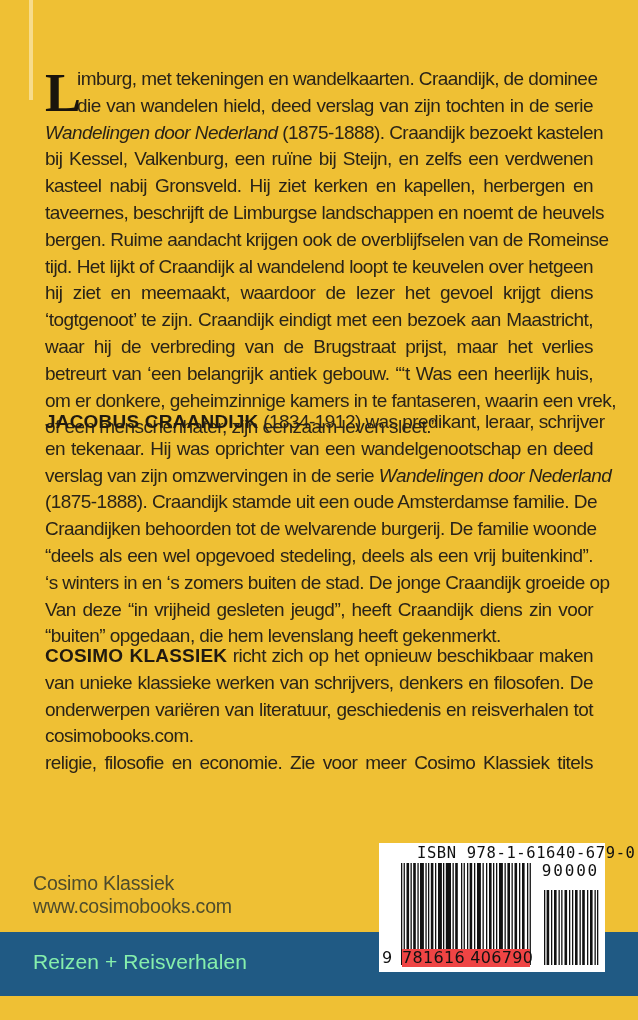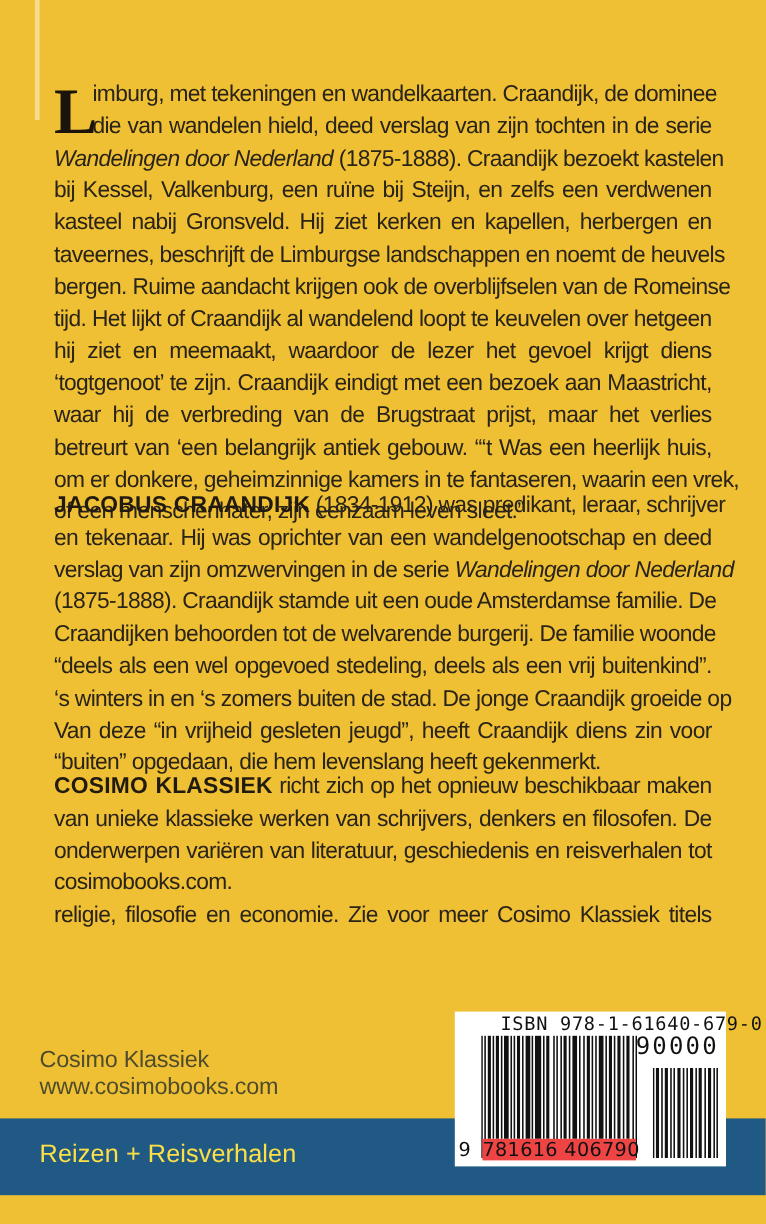--- a/index.html
+++ b/index.html
@@ -38,34 +38,34 @@
 
   .publisher {
     position: absolute; left: 33px; top: 872px; color: #4f4c2c;
     font-size: 19.5px; line-height: 23px; letter-spacing: -0.2px;
   }
   .band {
     position: absolute; left: 0; top: 932px; width: 638px; height: 64px;
     background: #205a84;
   }
   .band-label {
-    position: absolute; left: 33px; top: 15px; color: #fde047;
+    position: absolute; left: 33px; top: 15px; color: #86efac;
     font-size: 21px; letter-spacing: 0.1px; line-height: 30px;
   }
   .barcode {
     position: absolute; left: 379px; top: 843px; width: 226px; height: 129px;
     background: #ffffff;
   }
   .isbn-text {
     position: absolute; left: 6px; top: 1px; font-family: "DejaVu Sans Mono", "Liberation Mono", monospace;
     font-size: 15.5px; letter-spacing: 0.6px; color: #111; line-height: 18px; white-space: nowrap; margin-left: 32px;
   }
   .addon-text {
     position: absolute; right: 6px; top: 19px; font-family: "DejaVu Sans Mono", "Liberation Mono", monospace;
-    font-size: 20px; letter-spacing: 1.8px; color: #111; line-height: 18px;
+    font-size: 16px; letter-spacing: 1.8px; color: #111; line-height: 18px;
   }
   .main-bars { position: absolute; left: 22px; top: 20px; width: 130px; height: 102px; }
   .addon-bars { position: absolute; left: 165px; top: 47px; width: 55px; height: 75px; }
   .bars svg { display: block; }
   .digit-first {
     position: absolute; left: 3px; top: 106px; font-size: 16px; color: #111;
     font-family: "DejaVu Sans", sans-serif; line-height: 18px;
   }
   .digits-bottom {
     position: absolute; left: 23px; top: 106px; width: 128px; font-size: 16px; color: #111;

